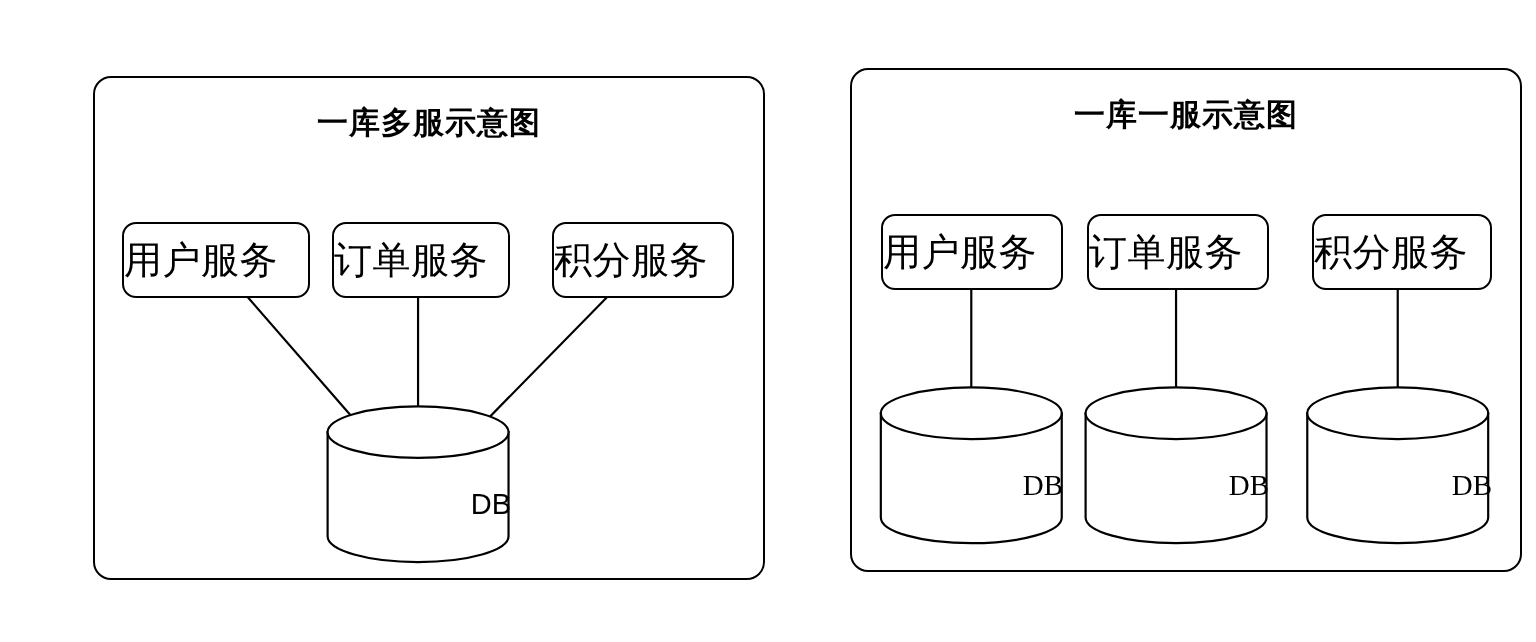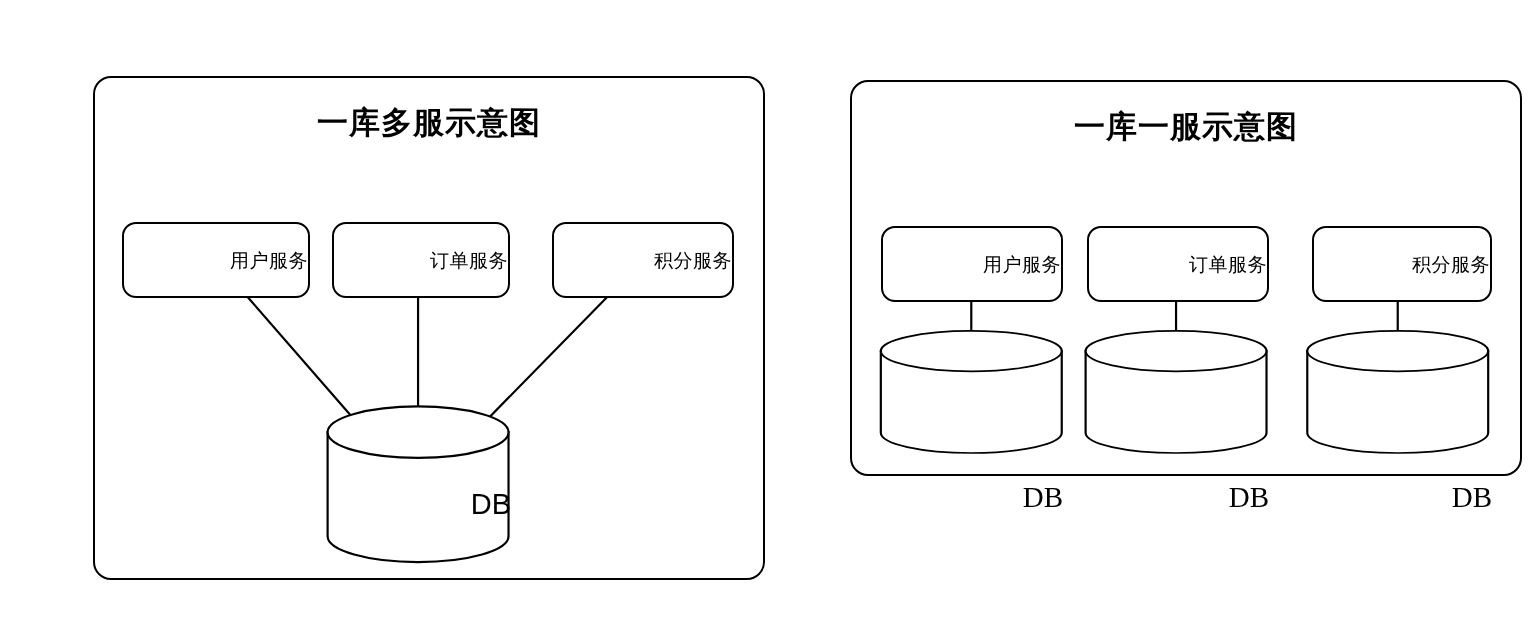--- a/index.html
+++ b/index.html
@@ -21,21 +21,21 @@
     margin-left: 45px;
   }
   .panel {
     position: absolute;
     box-sizing: border-box;
     border: 2.5px solid #000000;
     border-radius: 18px;
     background: #ffffff;
   }
   #panel-left  { left: 48px;  top: 76px; width: 672px; height: 504px; }
-  #panel-right { left: 805px; top: 80px; width: 672px; height: 396px; font-family: Liberation Serif, serif; }
+  #panel-right { left: 805px; top: 68px; width: 672px; height: 504px; font-family: Liberation Serif, serif; }
 
   .panel-title {
     position: absolute;
     left: 0;
     width: 100%;
     top: 28px;
     text-align: center;
     font-size: 31px;
     font-weight: bold;
     letter-spacing: 1px;
@@ -53,22 +53,22 @@
   }
 
   .service-box {
     position: absolute;
     box-sizing: border-box;
     border: 2.5px solid #000000;
     border-radius: 14px;
     background: #ffffff;
     display: flex;
     align-items: center;
-    justify-content: flex-end;
-    font-size: 19px;
+    justify-content: flex-start;
+    font-size: 38px;
     line-height: 1;
     white-space: nowrap;
     letter-spacing: 0.5px;
   }
 
   .db-label {
     position: absolute;
     text-align: right;
     font-size: 29px;
     line-height: 1;

